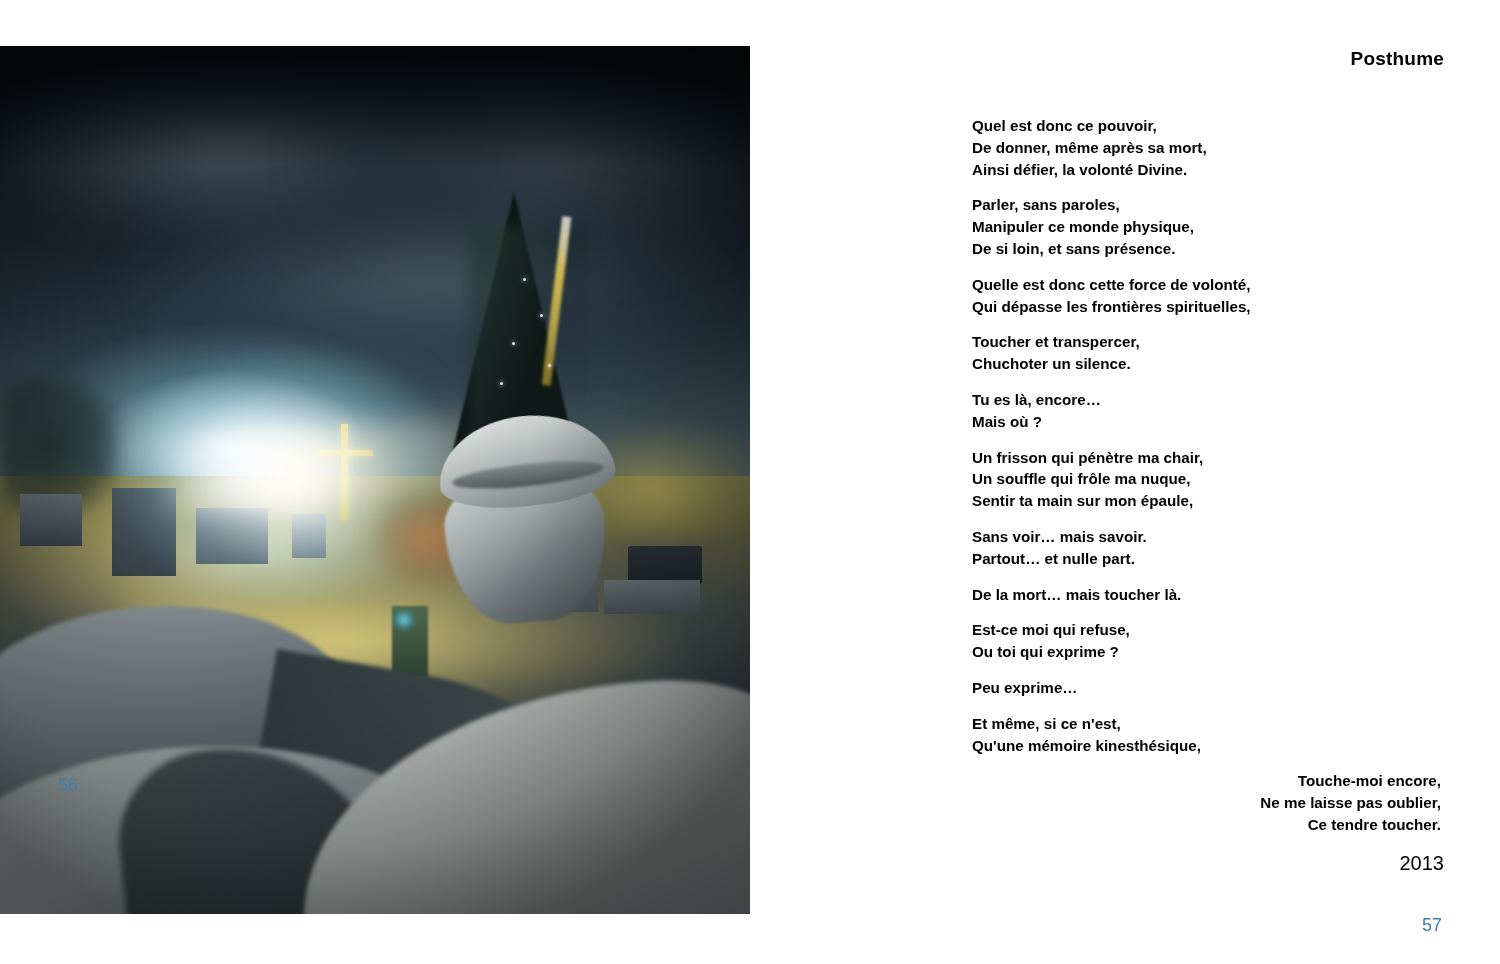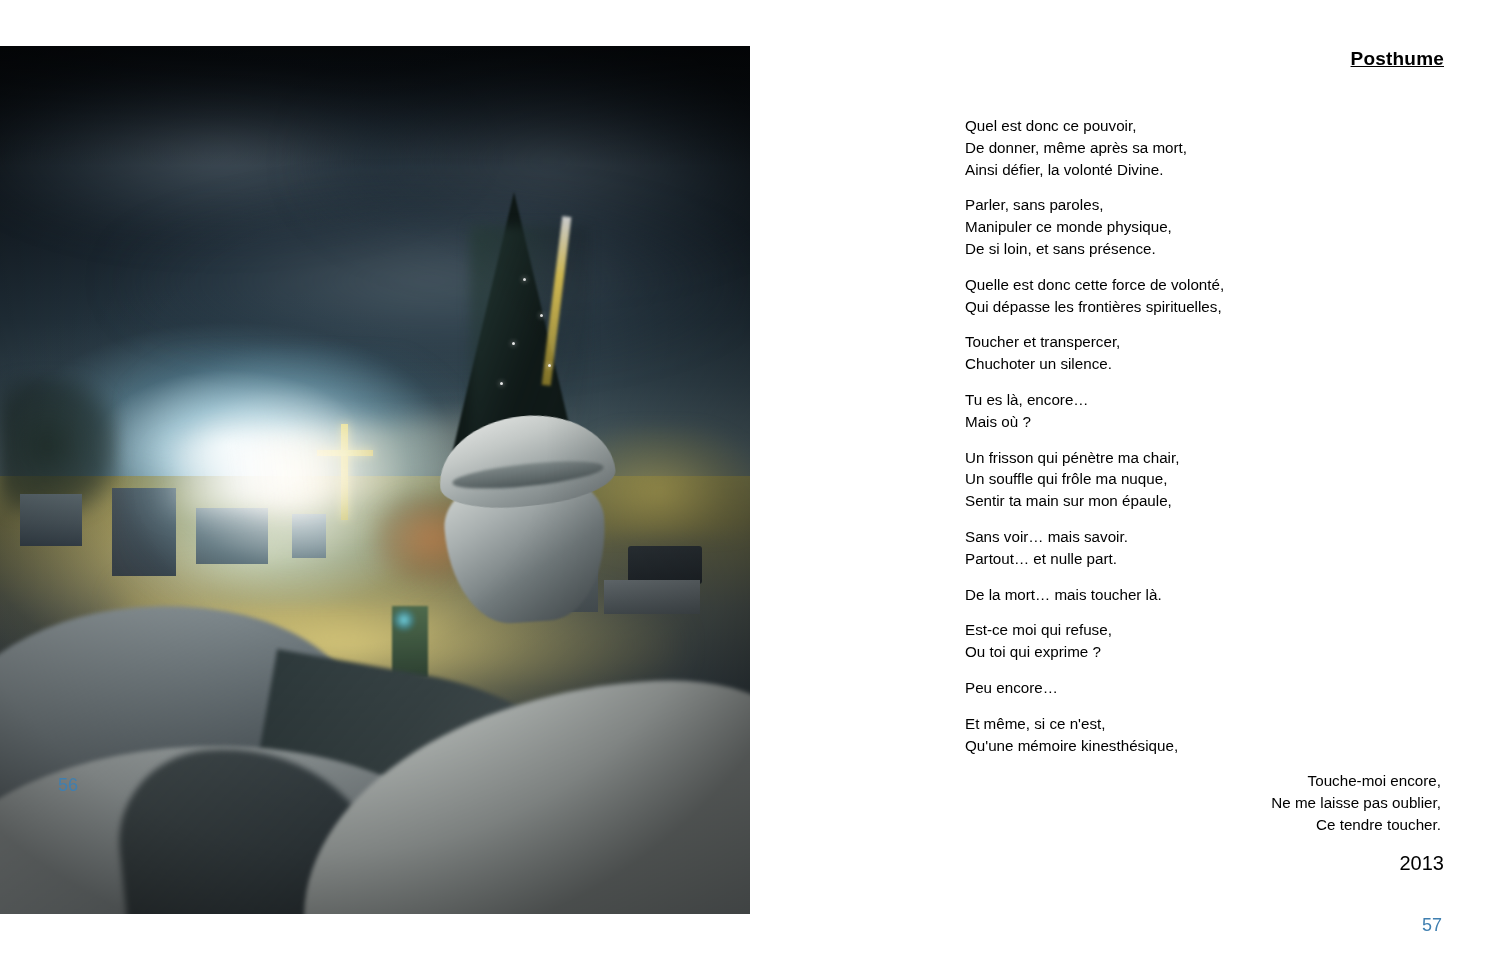--- a/index.html
+++ b/index.html
@@ -297,33 +297,33 @@
     height: 964px;
   }
   .poem-title {
     position: absolute;
     right: 56px;
     top: 48px;
     font-size: 19px;
     font-weight: bold;
     color: #000000;
     letter-spacing: 0.2px;
-    text-decoration: underline;
   }
   .poem-body {
     position: absolute;
     left: 211px;
     top: 115px;
     width: 480px;
     font-size: 15.2px;
     line-height: 21.8px;
     color: #000000;
   }
   .stanza {
-    margin: 0 0 14px 4px;
+    margin: 0 0 14px 11px;
+    font-weight: bold;
   }
   .stanza:last-child { margin-bottom: 0; text-align: right; }
   .poem-year {
     position: absolute;
     right: 56px;
     top: 852px;
     font-size: 20px;
     color: #000000;
   }
 
@@ -402,19 +402,19 @@
   <div class="poem-body">
     <p class="stanza">Quel est donc ce pouvoir,<br>De donner, même après sa mort,<br>Ainsi défier, la volonté Divine.</p>
     <p class="stanza">Parler, sans paroles,<br>Manipuler ce monde physique,<br>De si loin, et sans présence.</p>
     <p class="stanza">Quelle est donc cette force de volonté,<br>Qui dépasse les frontières spirituelles,</p>
     <p class="stanza">Toucher et transpercer,<br>Chuchoter un silence.</p>
     <p class="stanza">Tu es là, encore…<br>Mais où ?</p>
     <p class="stanza">Un frisson qui pénètre ma chair,<br>Un souffle qui frôle ma nuque,<br>Sentir ta main sur mon épaule,</p>
     <p class="stanza">Sans voir… mais savoir.<br>Partout… et nulle part.</p>
     <p class="stanza">De la mort… mais toucher là.</p>
     <p class="stanza">Est-ce moi qui refuse,<br>Ou toi qui exprime ?</p>
-    <p class="stanza">Peu encore…</p>
+    <p class="stanza">Peu exprime…</p>
     <p class="stanza">Et même, si ce n'est,<br>Qu'une mémoire kinesthésique,</p>
     <p class="stanza">Touche-moi encore,<br>Ne me laisse pas oublier,<br>Ce tendre toucher.</p>
   </div>
   <div class="poem-year">2013</div>
   <div class="folio folio-right">57</div>
 </div>
 
 </body></html>

